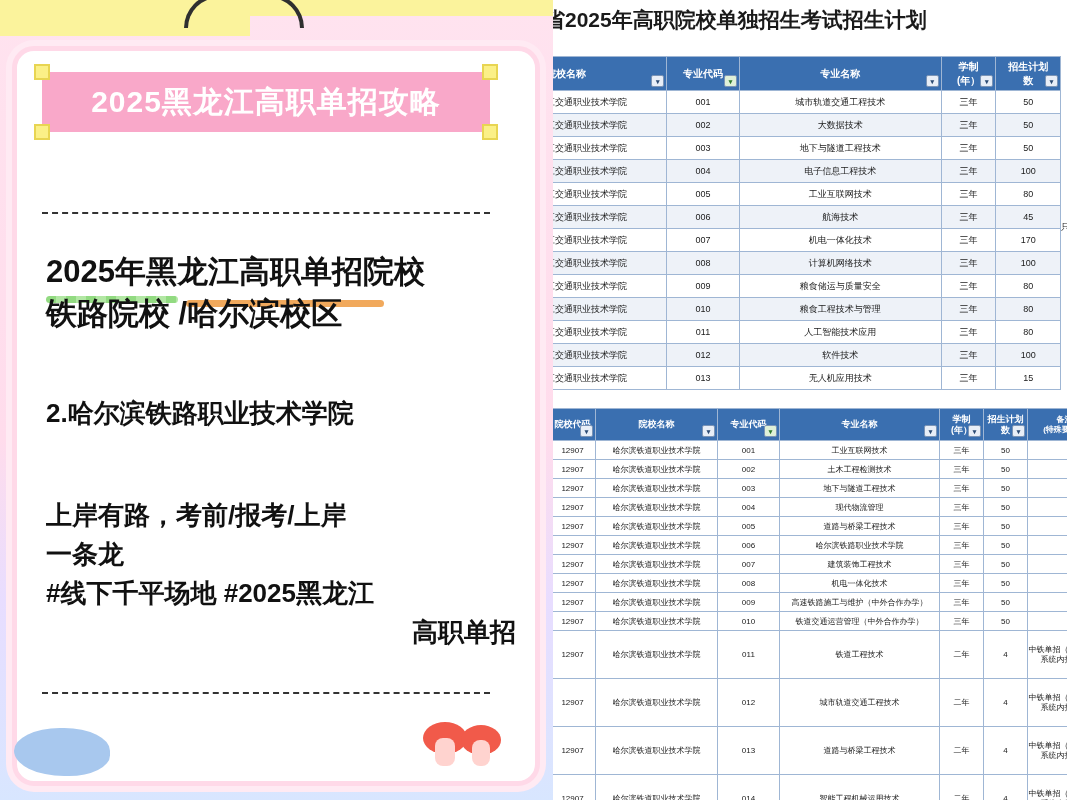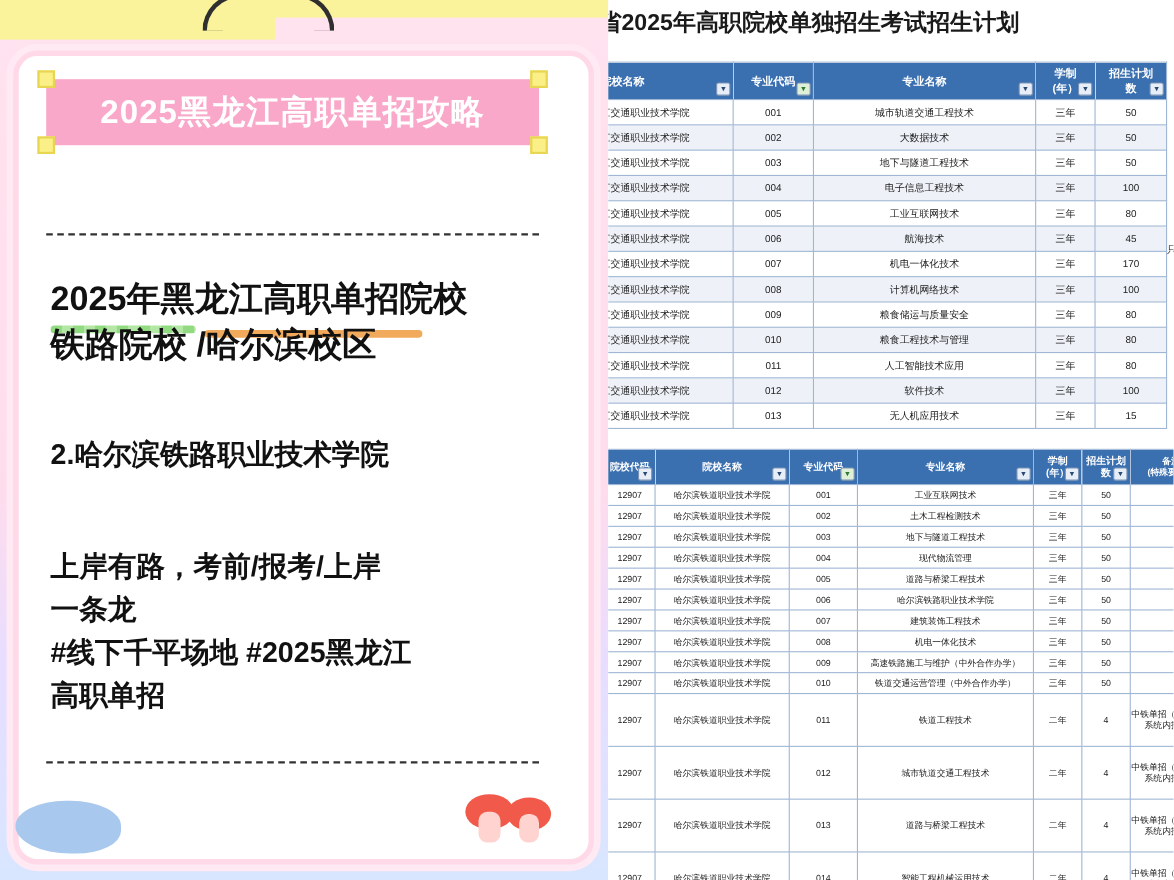--- a/index.html
+++ b/index.html
@@ -184,21 +184,21 @@
     <div class="underline-orange"></div>
 
     <div class="body-text t-big" style="top:252px; width:460px;">2025年黑龙江高职单招院校</div>
     <div class="body-text t-big" style="top:294px; width:460px;">铁路院校 /哈尔滨校区</div>
 
     <div class="body-text t-med" style="top:395px; width:460px;">2.哈尔滨铁路职业技术学院</div>
 
     <div class="body-text t-med" style="top:536px; width:470px;">一条龙</div>
     <div class="body-text t-med" style="top:497px; width:470px;">上岸有路，考前/报考/上岸</div>
     <div class="body-text t-med" style="top:575px; width:470px;">#线下千平场地 #2025黑龙江</div>
-    <div class="body-text t-med" style="top:614px; width:470px;">高职单招</div>
+    <div class="body-text t-med" style="top:614px; width:470px;text-align:right;">高职单招</div>
 
     <div class="dash-line" style="top:692px;"></div>
 
     <div class="blue-blob"></div>
 
     <svg class="mushrooms" width="86" height="56" viewBox="0 0 86 56">
       <ellipse cx="24" cy="22" rx="22" ry="16" fill="#f15a4a"></ellipse>
       <rect x="14" y="22" width="20" height="28" rx="8" fill="#ffd3cf"></rect>
       <ellipse cx="60" cy="24" rx="20" ry="15" fill="#f15a4a"></ellipse>
       <rect x="51" y="24" width="18" height="26" rx="8" fill="#ffd3cf"></rect>

